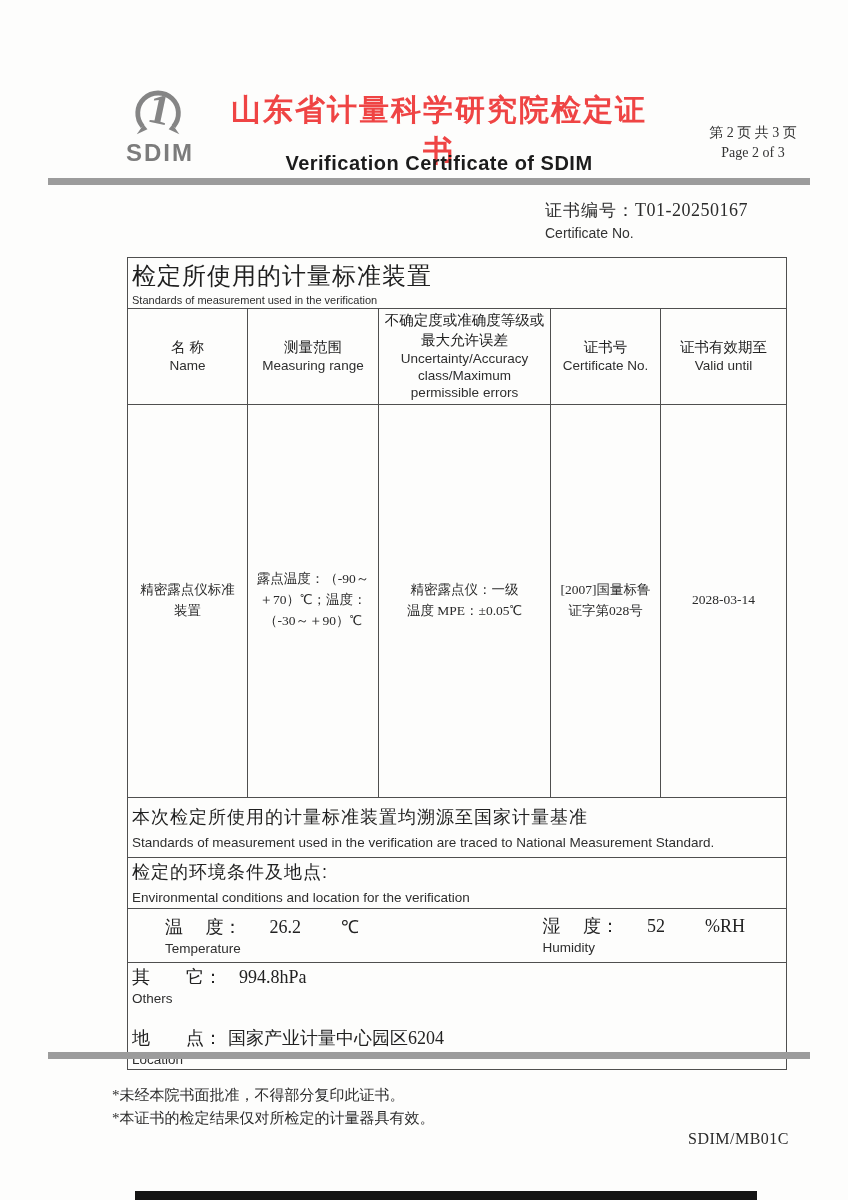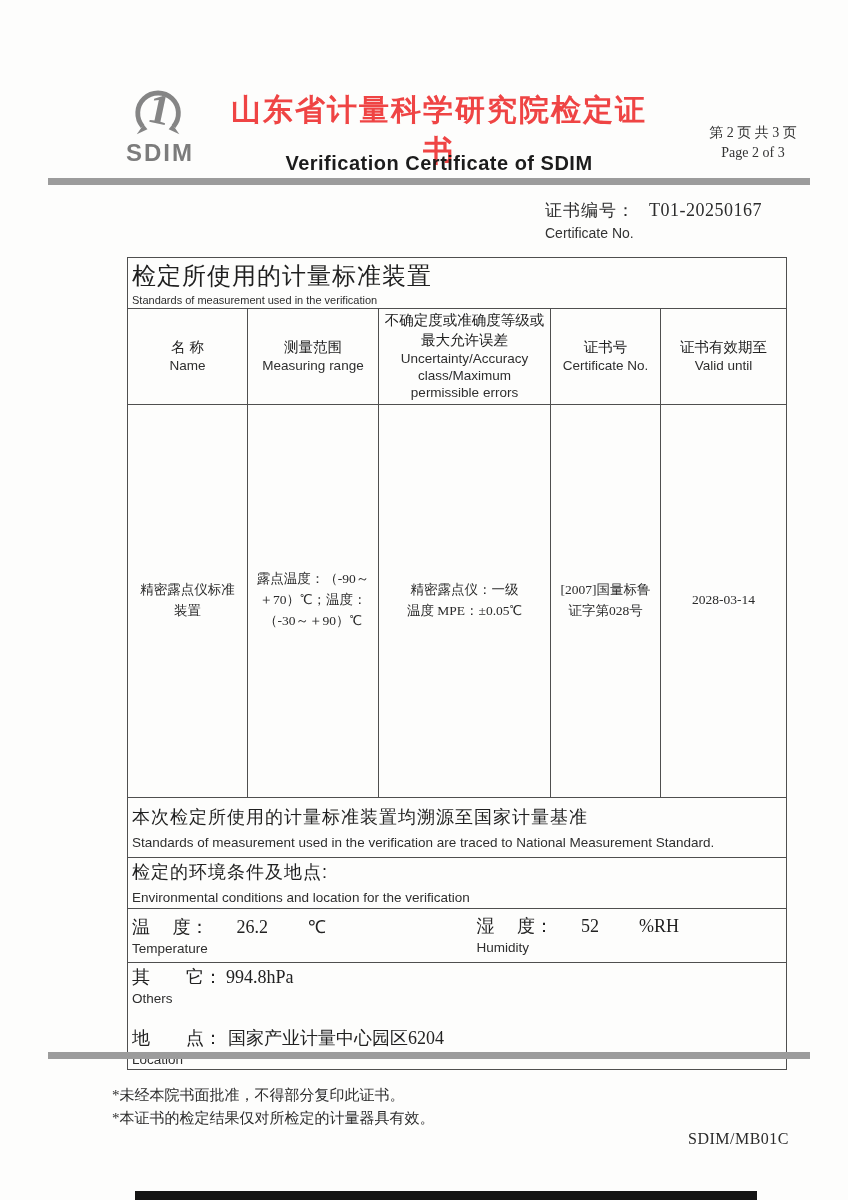--- a/index.html
+++ b/index.html
@@ -26,39 +26,39 @@
   .page-num { position:absolute; left:698px; top:123px; width:110px; text-align:center;
     font-family:"Liberation Serif", serif; font-size:14px; color:#333; line-height:1.45; }
 
   .rule-bar { position:absolute; left:48px; width:762px; height:7px; background:#9c9c9c; }
   .rule-top { top:178px; }
   .rule-bottom { top:1052px; }
 
   
   .cert-no { position:absolute; left:545px; top:199px; }
   .cert-no .line1 { font-family:"Liberation Serif", serif; font-size:17px; color:#2b2b2b; letter-spacing:1px; }
-  .cert-no .value { font-size:18px; margin-left:14px; letter-spacing:0.5px; }
+  .cert-no .value { font-size:18px; letter-spacing:0.5px; }
   .cert-no .line2 { font-size:14px; color:#333; margin-top:3px; }
 
   
   table.main { position:absolute; left:127px; top:257px; width:659px; border-collapse:collapse; table-layout:fixed; }
   table.main td { border:1px solid #4f4f4f; vertical-align:middle; padding:2px 4px; }
   .sec-title-cn { font-size:24px; font-weight:500; color:#1f1f1f; letter-spacing:1px; }
   .sec-title-en { font-size:11px; color:#2e2e2e; margin-top:2px; }
   td.head-cell { text-align:center; }
   .col-cn { font-size:14.5px; color:#222; white-space:pre-line; line-height:1.35; }
   .col-en { font-size:13.5px; color:#2e2e2e; white-space:pre-line; line-height:1.25; margin-top:1px; }
   td.data-cell { vertical-align:top; text-align:center; font-family:"Liberation Serif", serif;
     font-size:13.5px; color:#2a2a2a; white-space:pre-line; line-height:1.55; padding-top:5px; }
 
   .trace-cn { font-size:18px; font-weight:500; color:#1f1f1f; letter-spacing:1px; }
   .trace-en { font-size:13.5px; color:#2e2e2e; margin-top:6px; }
 
   .env-row-cell { vertical-align:top; }
-  .env-group { display:inline-block; vertical-align:top; }
+  .env-group { display:inline-block; vertical-align:top;margin-left:33px; }
   .env-line { font-family:"Liberation Serif", serif; font-size:18px; color:#222; }
   .env-label { display:inline-block; }
   .env-value { display:inline-block; margin-left:28px; }
   .env-unit  { display:inline-block; margin-left:40px; }
   .env-en { font-size:13.5px; color:#2e2e2e; margin-top:2px; }
 
   
   .footnotes { position:absolute; left:112px; top:1084px; font-family:"Liberation Serif", serif;
     font-size:15px; color:#2b2b2b; line-height:1.5; }
   .form-code { position:absolute; left:688px; top:1130px; font-family:"Liberation Serif", serif;
@@ -174,21 +174,21 @@
               <span class="env-label">湿　 度：</span><span class="env-value">52</span><span class="env-unit">%RH</span>
             </div>
             <div class="env-en sans">Humidity</div>
           </div>
         </td>
       </tr>
       <tr style="height:92px">
         <td colspan="5" class="env-row-cell">
           <div>
             <div class="env-line">
-              <span class="env-label">其　　它：</span><span style="margin-left:4px">994.8hPa</span>
+              <span class="env-label">其　　它：</span><span style="margin-left:17px">994.8hPa</span>
             </div>
             <div class="env-en sans">Others</div>
           </div>
           <div style="margin-top:20px">
             <div class="env-line">
               <span class="env-label">地　　点：</span><span style="margin-left:6px">国家产业计量中心园区6204</span>
             </div>
             <div class="env-en sans">Location</div>
           </div>
         </td>

